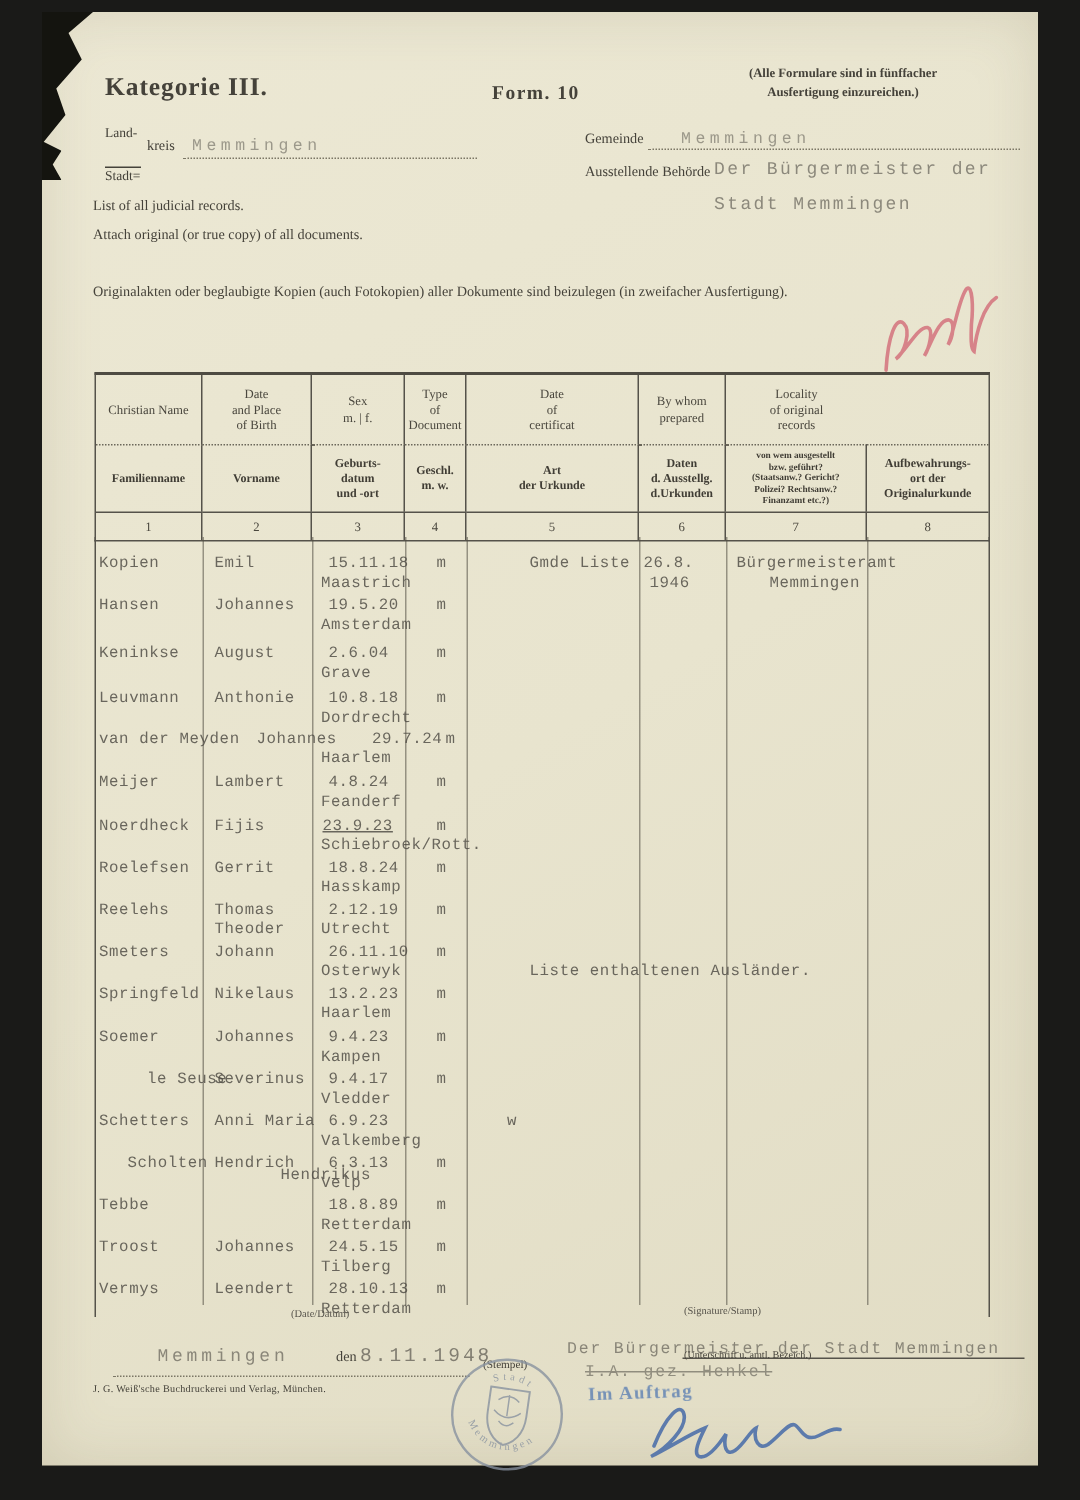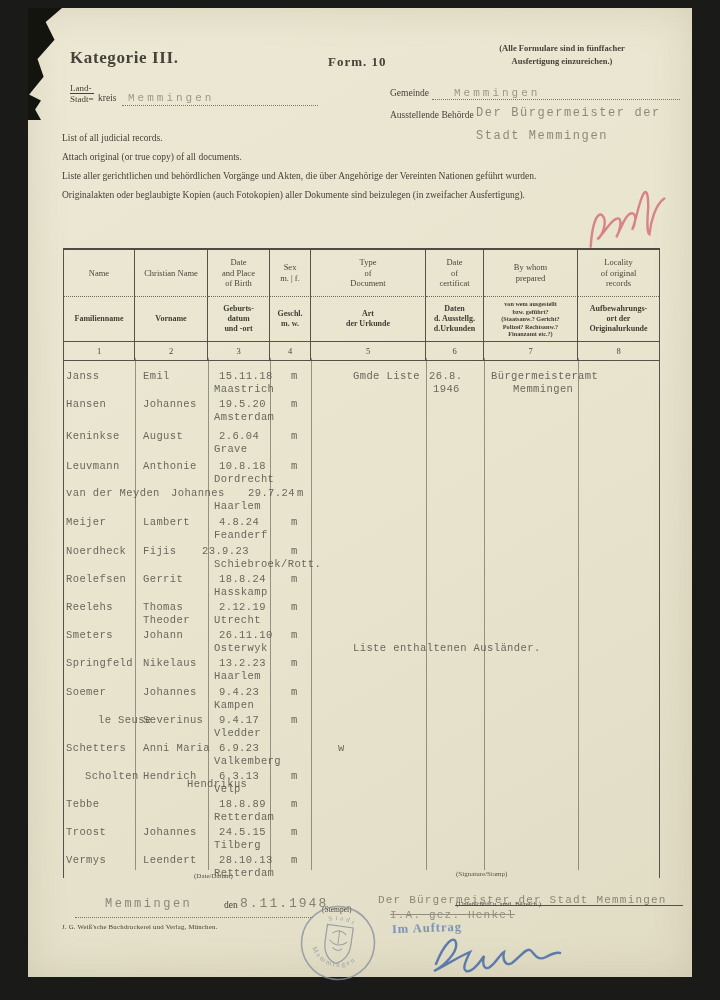--- a/index.html
+++ b/index.html
@@ -47,48 +47,46 @@
               clip-path:polygon(0 0,100% 0,52% 16%,78% 36%,28% 58%,46% 78%,0 100%);"></div>
   <div class="tear" style="left:0;top:86px;width:13px;height:26px;
               clip-path:polygon(0 0,100% 25%,55% 60%,100% 100%,0 100%);"></div>
 
   <div class="abs printed" style="left:42px;top:40px;font-size:17px;font-weight:bold;letter-spacing:.6px;">Kategorie III.</div>
   <div class="abs printed" style="left:300px;top:46px;font-size:13px;font-weight:bold;letter-spacing:1px;">Form. 10</div>
   <div class="abs printed pre" style="left:418px;top:34px;width:232px;font-size:8.5px;font-weight:bold;text-align:center;line-height:1.5;">(Alle Formulare sind in fünffacher
 Ausfertigung einzureichen.)</div>
 
   <div class="abs printed" style="left:42px;top:75px;font-size:9px;line-height:1.15;">
-    <div style="border-bottom:1px solid #45423a;padding-bottom:0;">Land-</div>
+    <div style="border-bottom:1px solid #45423a;padding-bottom:18px;">Land-</div>
     <div>Stadt=</div>
   </div>
   <div class="abs printed" style="left:70px;top:85px;font-size:9.5px;">kreis</div>
   <div class="dotline" style="left:94px;top:97px;width:196px;"></div>
   <div class="abs typed faded" style="left:100px;top:84px;font-size:11px;letter-spacing:3px;">Memmingen</div>
 
   <div class="abs printed" style="left:362px;top:80px;font-size:9.5px;">Gemeinde</div>
   <div class="dotline" style="left:404px;top:91px;width:248px;"></div>
   <div class="abs typed faded" style="left:426px;top:79px;font-size:11px;letter-spacing:3px;">Memmingen</div>
 
   <div class="abs printed" style="left:362px;top:102px;font-size:9.5px;">Ausstellende Behörde</div>
   <div class="abs typed" style="left:448px;top:98px;font-size:12px;letter-spacing:1.6px;opacity:.6;">Der Bürgermeister der</div>
   <div class="abs typed" style="left:448px;top:121px;font-size:12px;letter-spacing:1.6px;opacity:.6;">Stadt Memmingen</div>
 
   <div class="abs printed" style="left:34px;top:125px;font-size:9.5px;">List of all judicial records.</div>
   <div class="abs printed" style="left:34px;top:144px;font-size:9.5px;">Attach  original (or true copy) of all documents.</div>
-  <div class="abs printed" style="left:34px;top:163px;font-size:9.5px;">Liste aller gerichtlichen und behördlichen Vorgänge und Akten, die über Angehörige der Vereinten Nationen geführt wurden.</div>
   <div class="abs printed" style="left:34px;top:182px;font-size:9.5px;">Originalakten oder beglaubigte Kopien (auch Fotokopien) aller Dokumente sind beizulegen (in zweifacher Ausfertigung).</div>
 
 
   <svg class="redmark" style="left:552px;top:180px;" width="100" height="64" viewBox="0 0 100 64">
     <path d="M6,50 C12,28 20,16 24,22 C28,28 20,42 14,44 C24,38 33,26 39,28 C43,30 37,42 33,46 C41,36 48,24 54,26 C58,28 54,38 50,42 C56,34 64,12 70,8 C74,6 72,20 68,32 C66,40 64,48 66,50 C70,38 78,22 88,18" stroke="#d4737d" fill="none" stroke-width="2.4" stroke-linecap="round"></path>
   </svg>
 
   <div class="thead">
     <div class="hrow hrow-en">
-      <div>Name</div>
       <div>Christian Name</div>
       <div>Date
 and Place
 of Birth</div>
       <div>Sex
 m.  |  f.</div>
       <div>Type
 of
 Document</div>
       <div>Date
@@ -135,21 +133,21 @@
   </div>
 
   <div class="tbody">
       <div class="vline" style="left: 71px;"></div>
       <div class="vline" style="left: 144px;"></div>
       <div class="vline" style="left: 206px;"></div>
       <div class="vline" style="left: 247px;"></div>
       <div class="vline" style="left: 362px;"></div>
       <div class="vline" style="left: 420px;"></div>
       <div class="vline" style="left: 514px;"></div>
-      <span class="abs typed" style="left: 2px; top: 12px;">Janss</span>
+      <span class="abs typed" style="left: 2px; top: 12px;">Kopien</span>
       <span class="abs typed" style="left: 79px; top: 12px;">Emil</span>
       <span class="abs typed" style="left: 155px; top: 12px;">15.11.18</span>
       <span class="abs typed" style="left: 150px; top: 25px;">Maastrich</span>
       <span class="abs typed" style="left: 227px; top: 12px;">m</span>
       <span class="abs typed" style="left: 289px; top: 12px;">Gmde Liste</span>
       <span class="abs typed" style="left: 365px; top: 12px;">26.8.</span>
       <span class="abs typed" style="left: 369px; top: 25px;">1946</span>
       <span class="abs typed" style="left: 427px; top: 12px;">Bürgermeisteramt</span>
       <span class="abs typed" style="left: 449px; top: 25px;">Memmingen</span>
       <span class="abs typed" style="left: 2px; top: 40px;">Hansen</span>
@@ -172,21 +170,21 @@
       <span class="abs typed" style="left: 184px; top: 129px;">29.7.24</span>
       <span class="abs typed" style="left: 150px; top: 142px;">Haarlem</span>
       <span class="abs typed" style="left: 233px; top: 129px;">m</span>
       <span class="abs typed" style="left: 2px; top: 158px;">Meijer</span>
       <span class="abs typed" style="left: 79px; top: 158px;">Lambert</span>
       <span class="abs typed" style="left: 155px; top: 158px;">4.8.24</span>
       <span class="abs typed" style="left: 150px; top: 171px;">Feanderf</span>
       <span class="abs typed" style="left: 227px; top: 158px;">m</span>
       <span class="abs typed" style="left: 2px; top: 187px;">Noerdheck</span>
       <span class="abs typed" style="left: 79px; top: 187px;">Fijis</span>
-      <span class="abs typed" style="left: 138px; top: 187px;">23.9.23</span>
+      <span class="abs typed" style="left: 151px; top: 187px; text-decoration: underline;">23.9.23</span>
       <span class="abs typed" style="left: 150px; top: 200px;">Schiebroek/Rott.</span>
       <span class="abs typed" style="left: 227px; top: 187px;">m</span>
       <span class="abs typed" style="left: 2px; top: 215px;">Roelefsen</span>
       <span class="abs typed" style="left: 79px; top: 215px;">Gerrit</span>
       <span class="abs typed" style="left: 155px; top: 215px;">18.8.24</span>
       <span class="abs typed" style="left: 150px; top: 228px;">Hasskamp</span>
       <span class="abs typed" style="left: 227px; top: 215px;">m</span>
       <span class="abs typed" style="left: 2px; top: 243px;">Reelehs</span>
       <span class="abs typed" style="left: 79px; top: 243px;">Thomas</span>
       <span class="abs typed" style="left: 79px; top: 256px;">Theoder</span>

